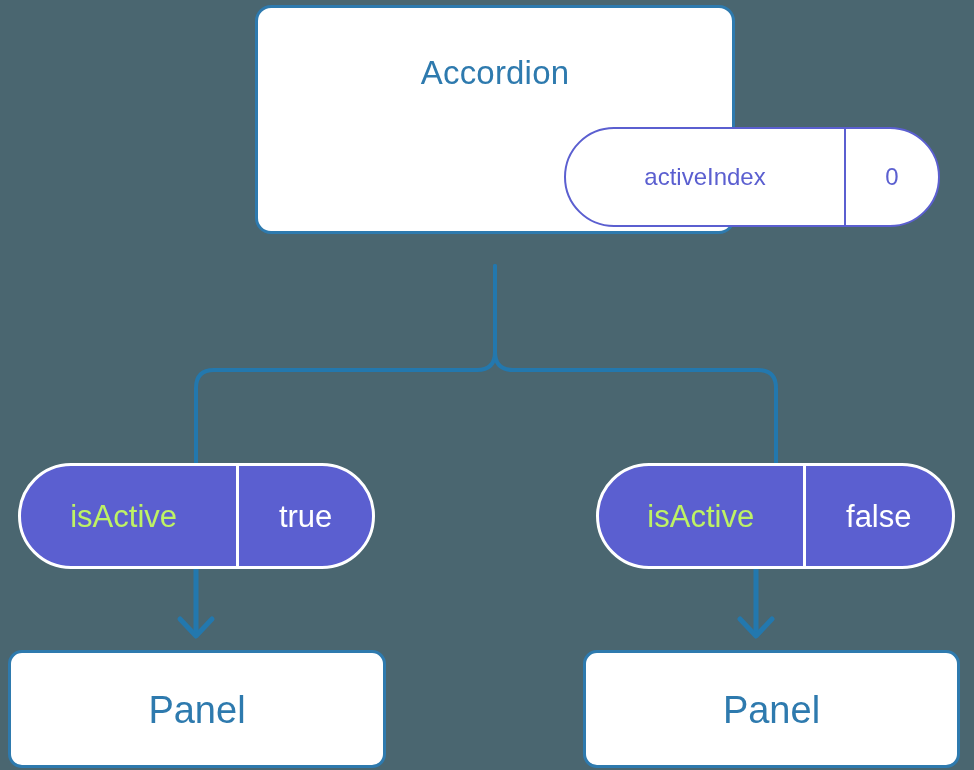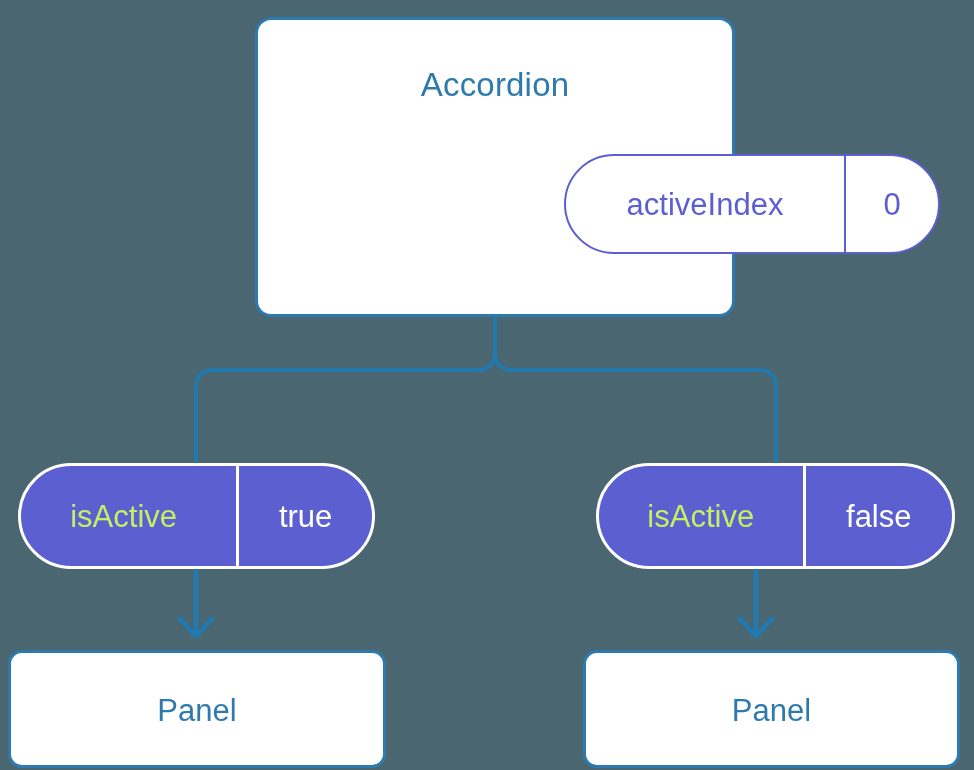--- a/index.html
+++ b/index.html
@@ -33,23 +33,23 @@
   
   .comp-card {
     position: absolute;
     background: #ffffff;
     border: 3px solid #2e7aae;
     border-radius: 16px;
     box-sizing: border-box;
   }
   #accordion-card {
     left: 255px;
-    top: 17px;
+    top: 5px;
     width: 480px;
-    height: 300px;
+    height: 229px;
   }
   .comp-title {
     position: absolute;
     left: 0;
     right: 0;
     top: 48px;
     text-align: center;
     color: #2e7aae;
     font-size: 33px;
     letter-spacing: 0.2px;
@@ -100,22 +100,21 @@
   .pill.filled .pill-val {
     color: #ffffff;
     border-left: 3px solid #ffffff;
   }
 
   #accordion-state-pill {
     left: 306px;
     top: 119px;
     width: 376px;
     height: 100px;
-    font-size: 31px;
-    margin-top: 15px;
+    font-size: 24px;
   }
   #accordion-state-pill .pill-key { width: 281px; }
   #accordion-state-pill .pill-val { width: 95px; }
 
   #panel-left-state-pill {
     left: 18px;
     top: 463px;
     width: 357px;
     height: 106px;
     font-size: 31px;
@@ -139,21 +138,21 @@
     background: #ffffff;
     border: 3px solid #2e7aae;
     border-radius: 14px;
     box-sizing: border-box;
     display: flex;
     align-items: center;
     justify-content: center;
   }
   .panel-box .panel-label {
     color: #2e7aae;
-    font-size: 31px;
+    font-size: 38px;
     line-height: 1;
     white-space: nowrap;
     margin-top: 2px;
   }
   #panel-left-box {
     left: 8px;
     top: 650px;
     width: 378px;
     height: 118px;
   }

